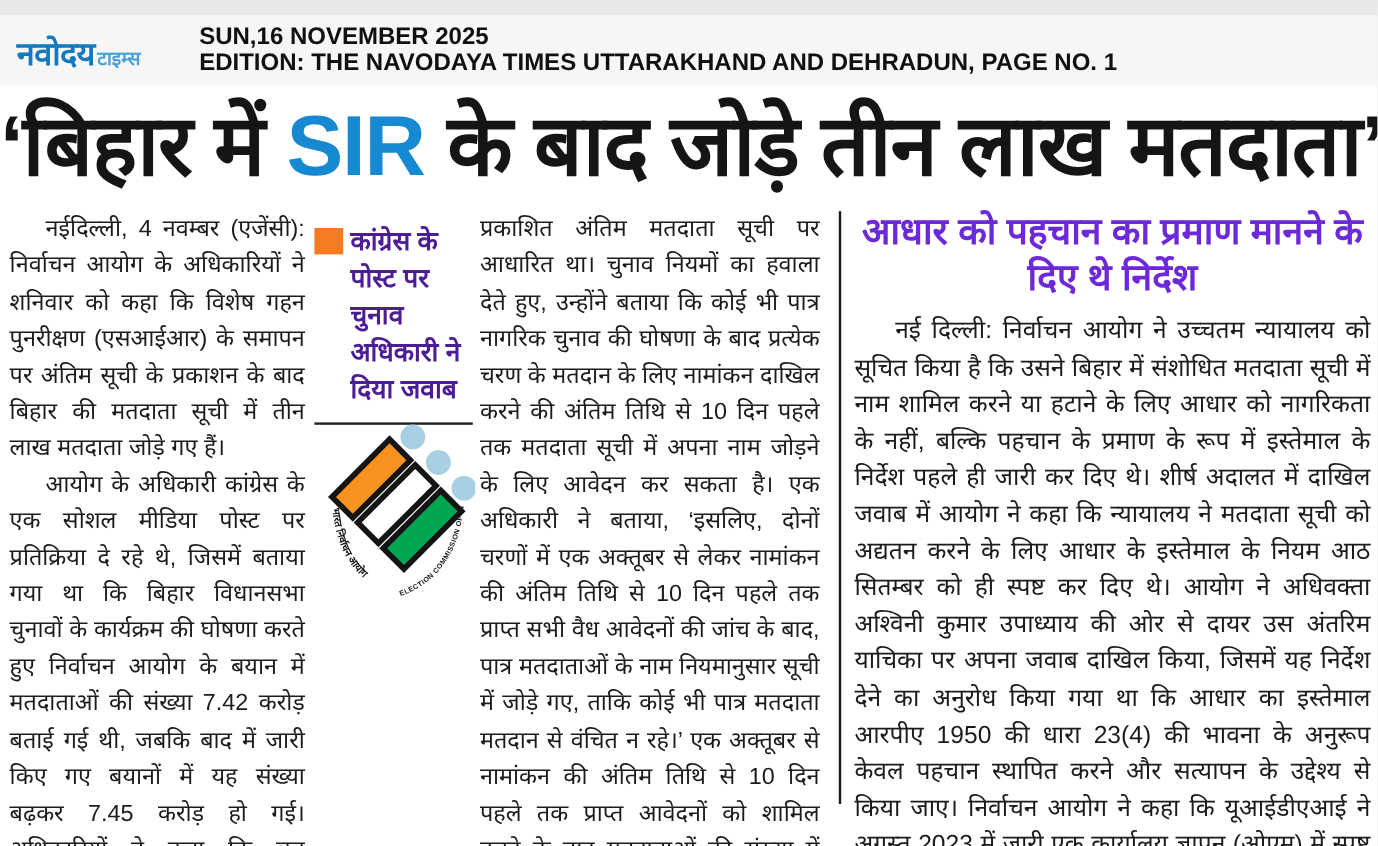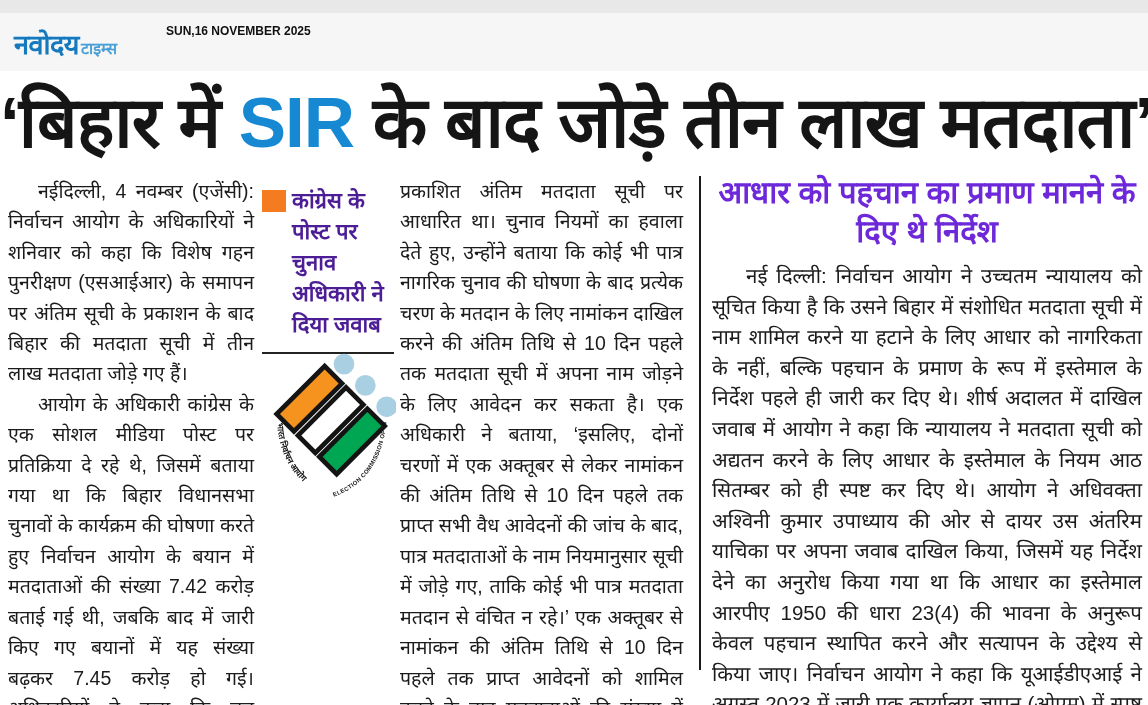--- a/index.html
+++ b/index.html
@@ -10,21 +10,21 @@
     overflow:hidden; margin:13px auto;
   }
   
   .masthead {
     position:absolute; left:0; top:0; width:1148px; height:58px;
     background:#f6f6f7;
   }
   .logo { position:absolute; left:14px; top:12px; white-space:nowrap; }
   .logo-primary { font-size:27px; font-weight:800; color:#1479be; letter-spacing:-0.5px; }
   .logo-secondary { font-size:16px; font-weight:600; color:#4aa0d6; margin-left:2px; }
-  .dateline { position:absolute; left:166px; top:8px; font-size:12px; font-weight:bold; line-height:21px; color:#101010; }
+  .dateline { position:absolute; left:166px; top:8px; font-size:20px; font-weight:bold; line-height:21px; color:#101010; }
   
   .main-headline {
     position:absolute; left:0; top:74px; width:1148px; text-align:center;
     font-size:71px; font-weight:900; letter-spacing:-1px; line-height:72px;
     color:#151515; white-space:nowrap;
   }
   .main-headline .sir { color:#1789d2; }
   
   .body-text { font-size:19.5px; line-height:30.4px; text-align:justify; color:#1b1b1b; }
   .body-text p { margin:0; }
@@ -58,20 +58,21 @@
 <body>
 
 <div id="page">
 
   <div class="masthead">
     <div class="logo">
       <span class="logo-primary">नवोदय</span><span class="logo-secondary">टाइम्स</span>
     </div>
     <div class="dateline">
       <div>SUN,16 NOVEMBER 2025</div>
+      <div>EDITION: THE NAVODAYA TIMES  UTTARAKHAND AND DEHRADUN, PAGE NO. 1</div>
     </div>
   </div>
 
   <div class="main-headline">
     <span>‘बिहार में </span><span class="sir">SIR</span><span> के बाद जोड़े तीन लाख मतदाता’</span>
   </div>
 
   <div class="col1 body-text">
     <p class="indent">नईदिल्ली, 4 नवम्बर (एजेंसी): निर्वाचन आयोग के अधिकारियों ने शनिवार को कहा कि विशेष गहन पुनरीक्षण (एसआईआर) के समापन पर अंतिम सूची के प्रकाशन के बाद बिहार की मतदाता सूची में तीन लाख मतदाता जोड़े गए हैं।</p>
     <p class="indent">आयोग के अधिकारी कांग्रेस के एक सोशल मीडिया पोस्ट पर प्रतिक्रिया दे रहे थे, जिसमें बताया गया था कि बिहार विधानसभा चुनावों के कार्यक्रम की घोषणा करते हुए निर्वाचन आयोग के बयान में मतदाताओं की संख्या 7.42 करोड़ बताई गई थी, जबकि बाद में जारी किए गए बयानों में यह संख्या बढ़कर 7.45 करोड़ हो गई। अधिकारियों ने कहा कि छह अक्बतूर के बयान में उल्लिखित 7.42 करोड़ मतदाताओं का आंकड़ा विशेष गहन पुनरीक्षण के बाद 30 सितम्बर को</p>

